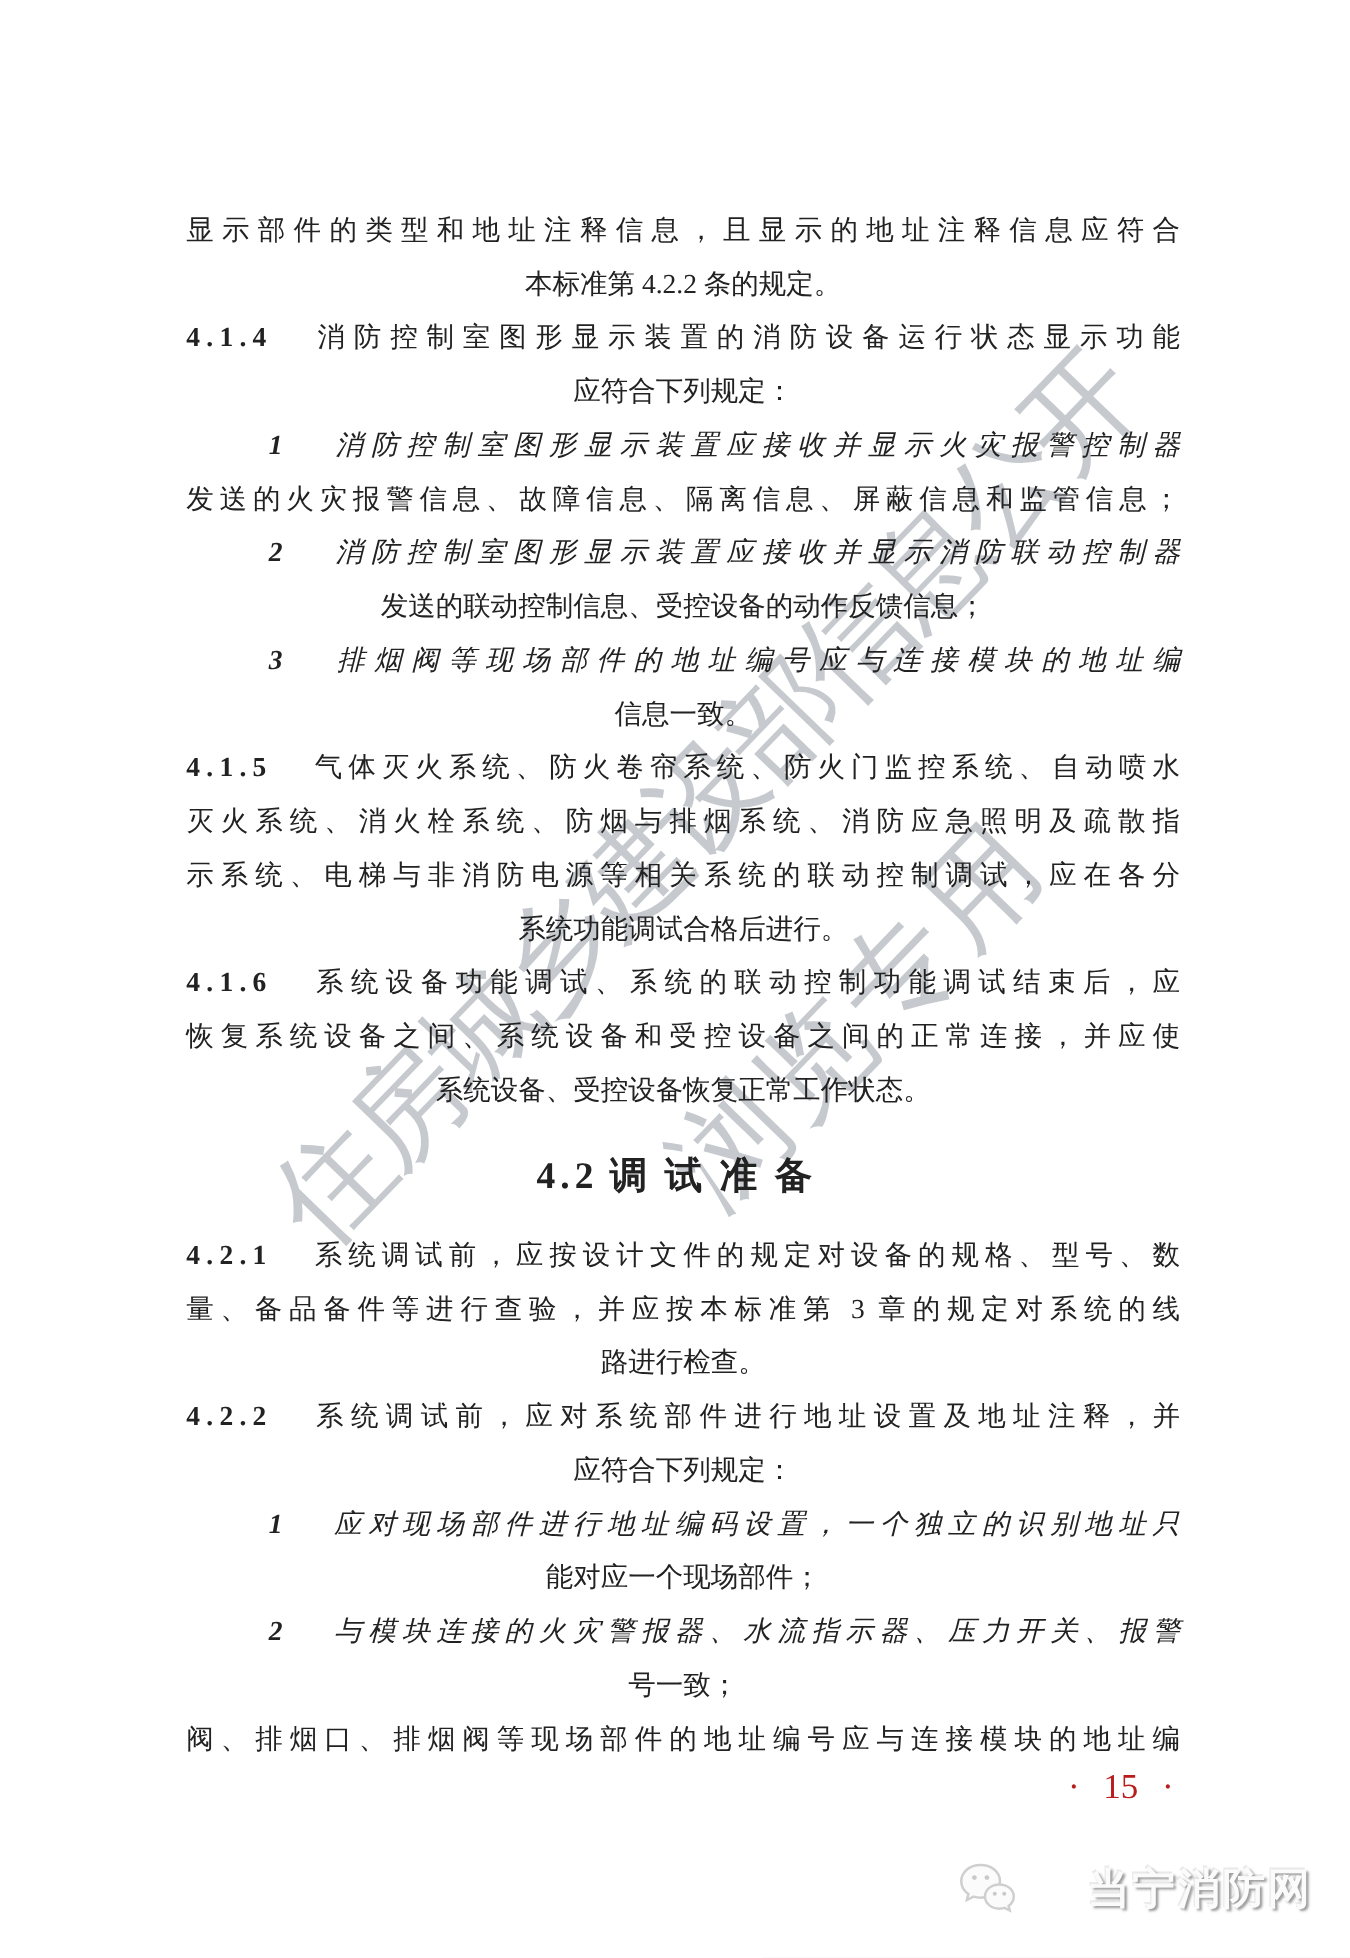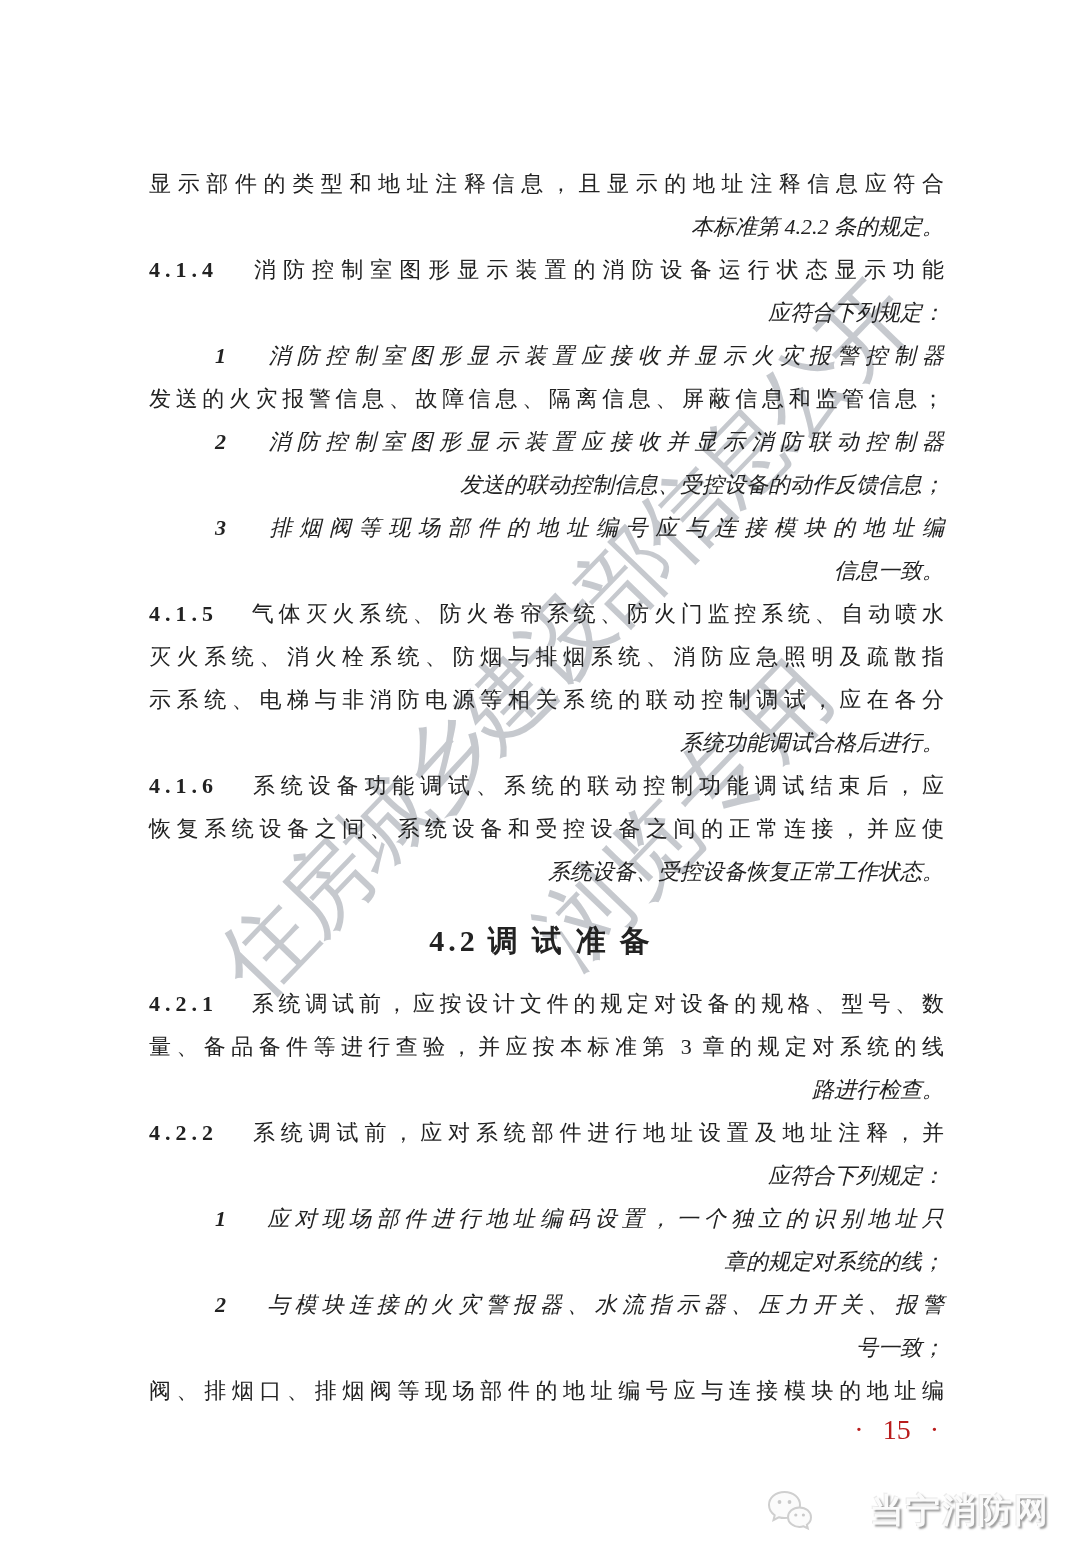--- a/index.html
+++ b/index.html
@@ -46,21 +46,21 @@
   .line {
     height:43px;
     line-height:43px;
     font-size:22px;
     color:#222222;
   }
   .para-justify, .section, .item {
     text-align:justify;
     text-align-last:justify;
   }
-  .para { text-align:right;font-style:italic; }
+  .para { text-align:center; }
   .item { text-indent:66px;font-style:italic; }
   .num {
     font-weight:bold;
     letter-spacing:5px;
     margin-right:29px;
   }
   .item .num { letter-spacing:0; margin-right:36px; }
   .heading {
     margin-top:26px;
     margin-bottom:20px;
@@ -128,21 +128,21 @@
       <div class="line section"><span class="num">4.1.6</span><span class="txt">系统设备功能调试、系统的联动控制功能调试结束后，应</span></div>
       <div class="line para-justify"><span class="txt">恢复系统设备之间、系统设备和受控设备之间的正常连接，并应使</span></div>
       <div class="line para"><span class="txt">系统设备、受控设备恢复正常工作状态。</span></div>
       <div class="line heading"><span class="num">4.2</span><span class="txt">调试准备</span></div>
       <div class="line section"><span class="num">4.2.1</span><span class="txt">系统调试前，应按设计文件的规定对设备的规格、型号、数</span></div>
       <div class="line para-justify"><span class="txt">量、备品备件等进行查验，并应按本标准第 3 章的规定对系统的线</span></div>
       <div class="line para"><span class="txt">路进行检查。</span></div>
       <div class="line section"><span class="num">4.2.2</span><span class="txt">系统调试前，应对系统部件进行地址设置及地址注释，并</span></div>
       <div class="line para"><span class="txt">应符合下列规定：</span></div>
       <div class="line item"><span class="num">1</span><span class="txt">应对现场部件进行地址编码设置，一个独立的识别地址只</span></div>
-      <div class="line para"><span class="txt">章的规定对系统的线；</span></div>
+      <div class="line para"><span class="txt">能对应一个现场部件；</span></div>
       <div class="line item"><span class="num">2</span><span class="txt">与模块连接的火灾警报器、水流指示器、压力开关、报警</span></div>
       <div class="line para"><span class="txt">号一致；</span></div>
       <div class="line para-justify"><span class="txt">阀、排烟口、排烟阀等现场部件的地址编号应与连接模块的地址编</span></div>
     </div>
 
   <div id="page-number">· 15 ·</div>
 
   <div id="logo">
     <span style="display:inline-block; line-height:0;">
       <svg width="48" height="44" viewBox="0 0 48 44">

